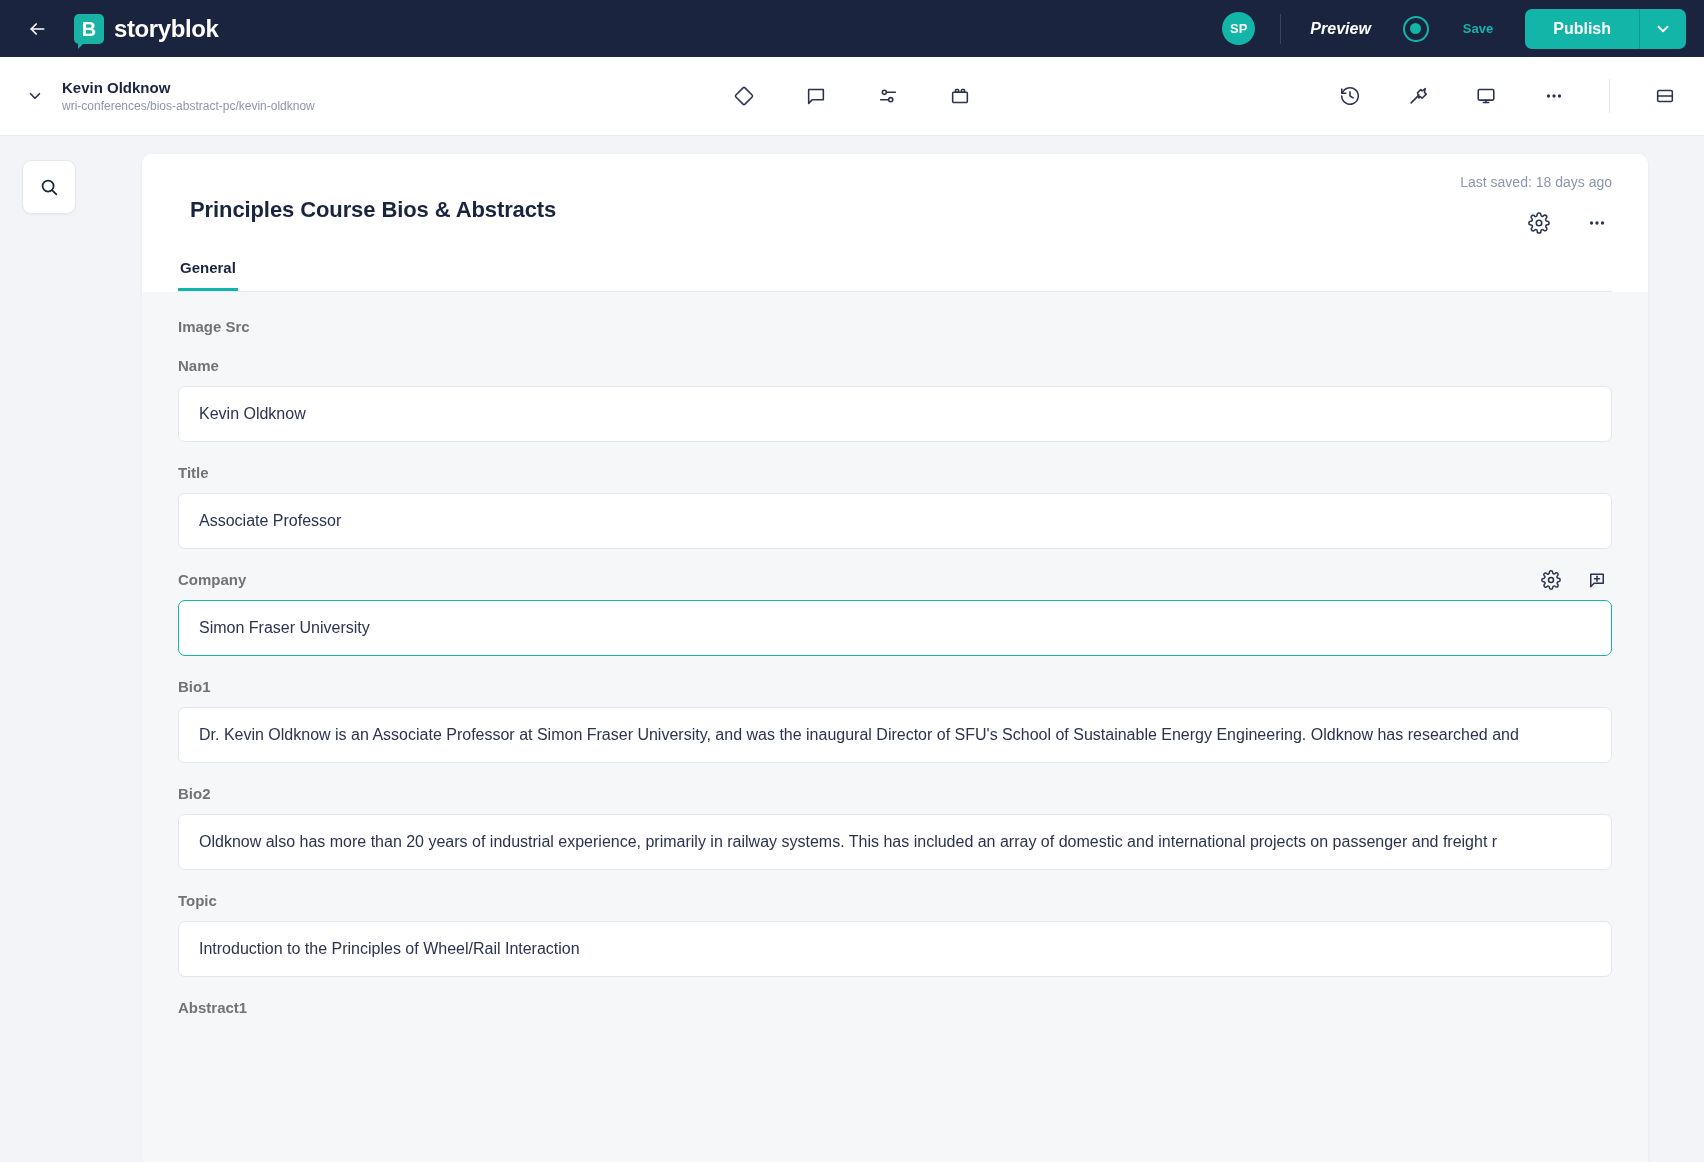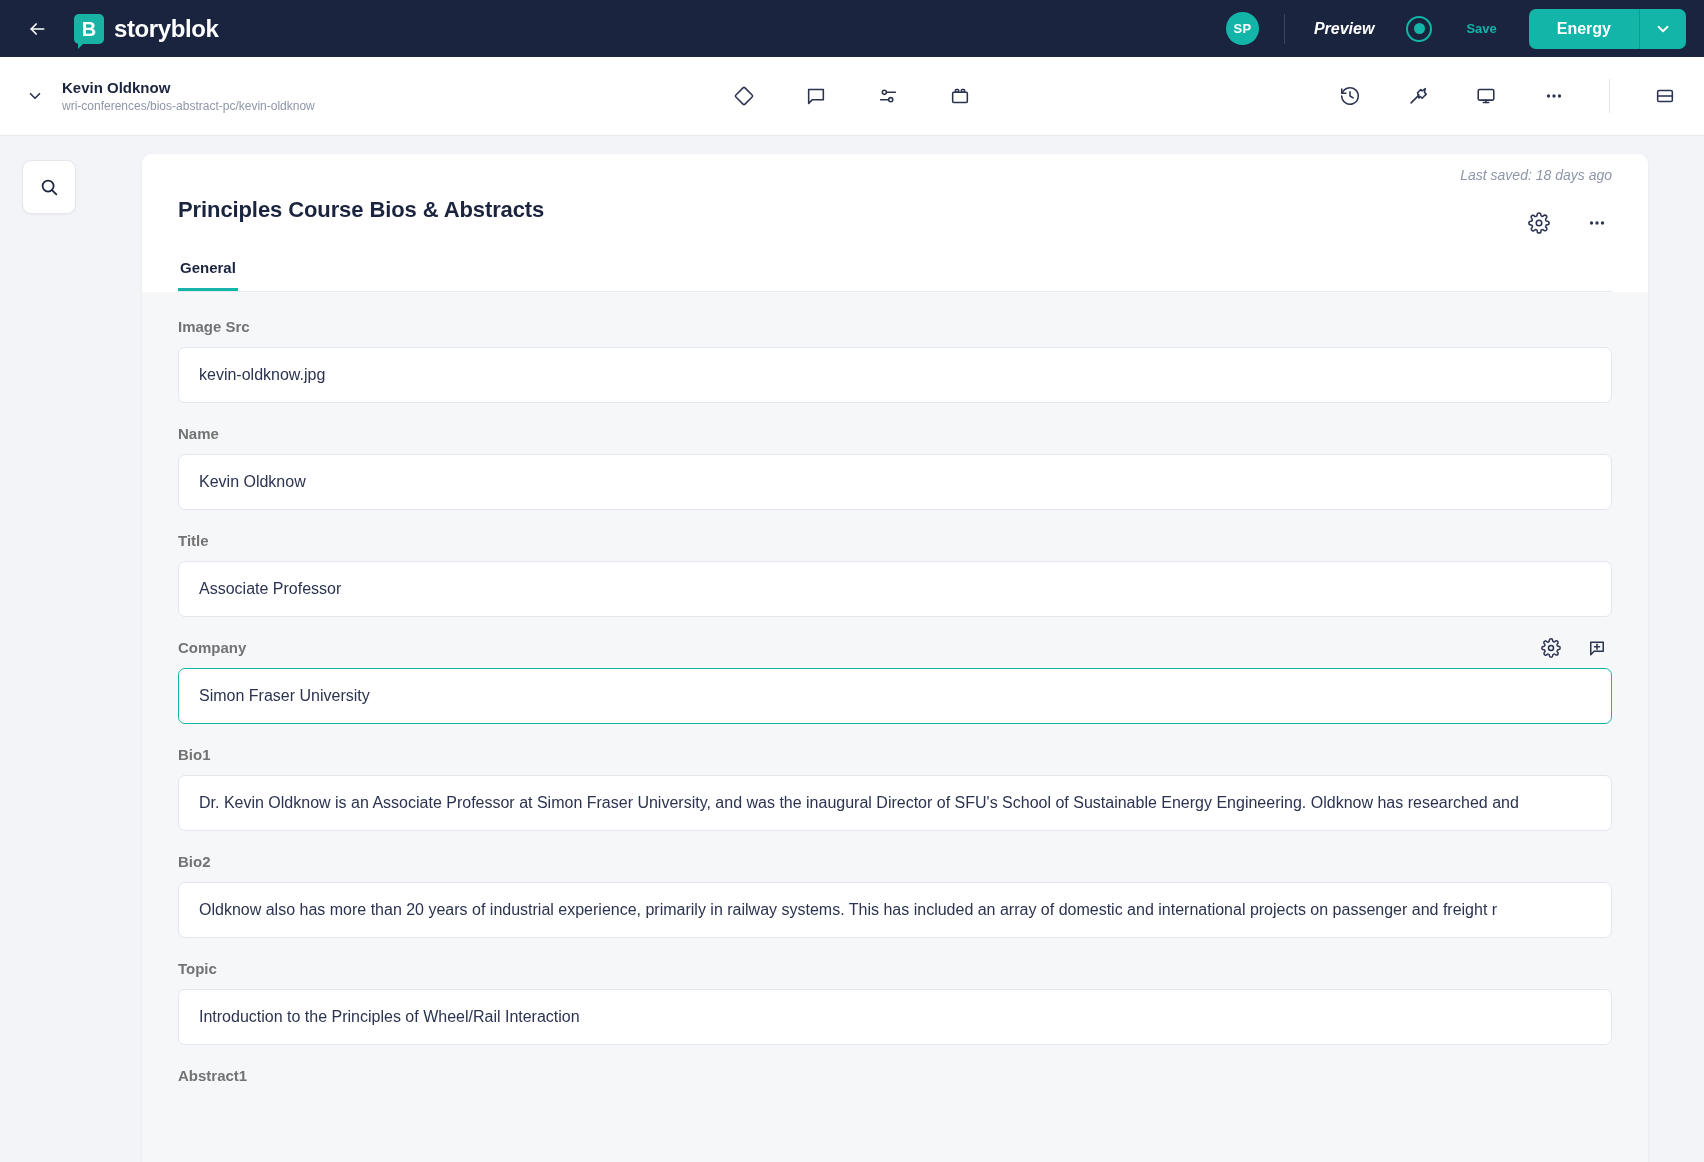--- a/index.html
+++ b/index.html
@@ -230,37 +230,37 @@
     flex-direction: column;
   }
   .card-head {
     padding: 20px 36px 0 36px;
     background: #ffffff;
     position: relative;
     flex: 0 0 auto;
   }
   .lastsaved {
     position: absolute;
-    right: 36px; top: 13px;
+    right: 36px; top: 20px;
     font-size: 14px;
     color: #8d95a8;
-    font-style: italic;
   }
   .head-icons {
     position: absolute;
     right: 34px; top: 52px;
     display: flex; align-items: center; gap: 24px;
   }
   .head-icons .icon-btn { color: #2b3350; }
   .card-title {
     font-size: 22px;
     font-weight: bold;
     color: #1b243f;
     margin-top: 23px;
     letter-spacing: -0.1px;
+    margin-left: 12px;
   }
   .tabs {
     display: flex;
     margin-top: 22px;
     border-bottom: 1px solid #e6e9ee;
   }
   .tab {
     font-size: 15px;
     font-weight: bold;
     color: #1b243f;
@@ -330,21 +330,21 @@
 
   <div class="topbar-right">
     <div class="avatar">SP</div>
     <div class="vdivider"></div>
     <div class="preview-btn">Preview</div>
     <div class="status-dot-btn">
         <i></i>
       </div>
     <div class="save-btn">Save</div>
     <div class="publish-group">
-      <div class="publish-btn">Energy</div>
+      <div class="publish-btn">Publish</div>
       <div class="publish-caret">
         <svg width="18" height="18" viewBox="0 0 24 24" fill="none" stroke="currentColor" stroke-width="2.4" stroke-linecap="round" stroke-linejoin="round">
             <polyline points="6 9 12 15 18 9"></polyline>
           </svg>
       </div>
     </div>
   </div>
 </div>
 
 <div class="subbar">
@@ -461,21 +461,20 @@
 
       <div class="tabs">
         <div class="tab active">General</div>
       </div>
     </div>
 
     <div class="card-body">
 
       <div class="field">
         <label class="field-label">Image Src</label>
-        <input class="text-input" type="text" value="kevin-oldknow.jpg" style="">
       </div>
 
       <div class="field">
         <label class="field-label">Name</label>
         <input class="text-input" type="text" value="Kevin Oldknow" style="">
       </div>
 
       <div class="field">
         <label class="field-label">Title</label>
         <input class="text-input" type="text" value="Associate Professor" style="">

